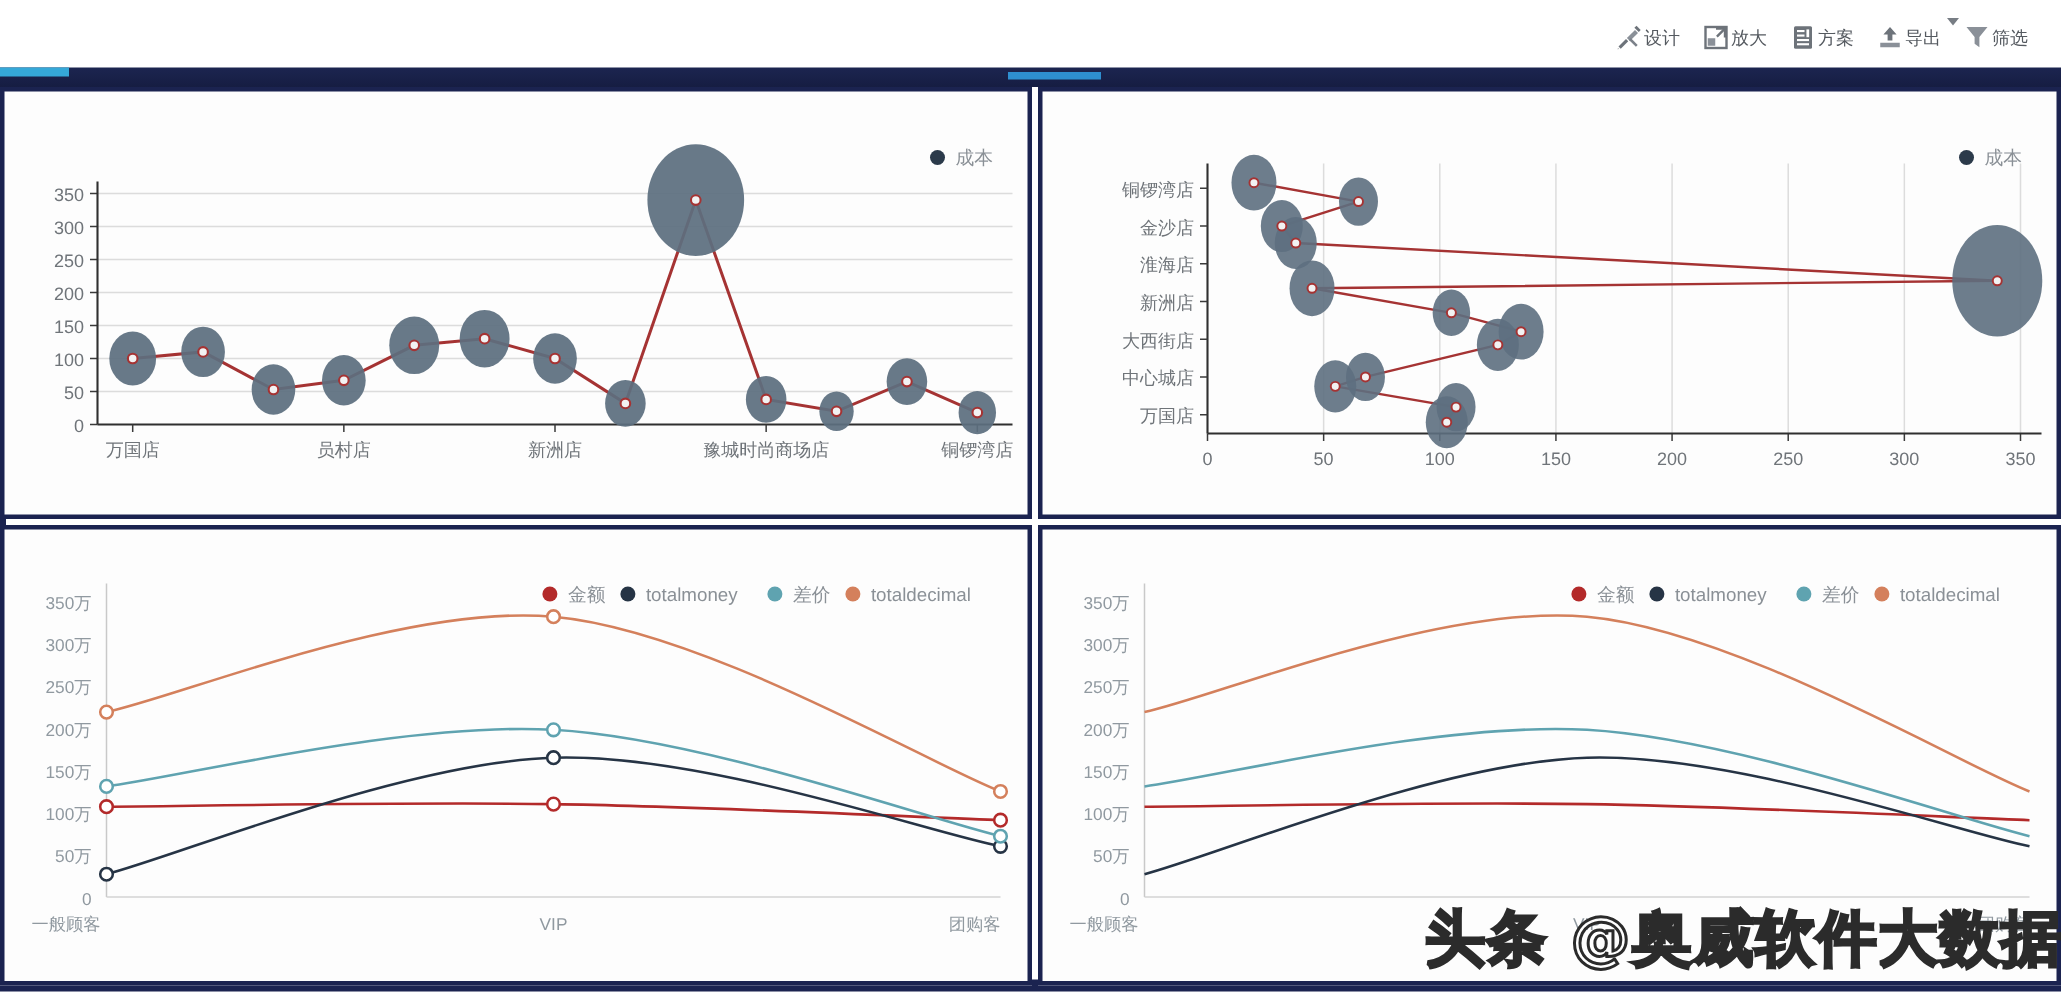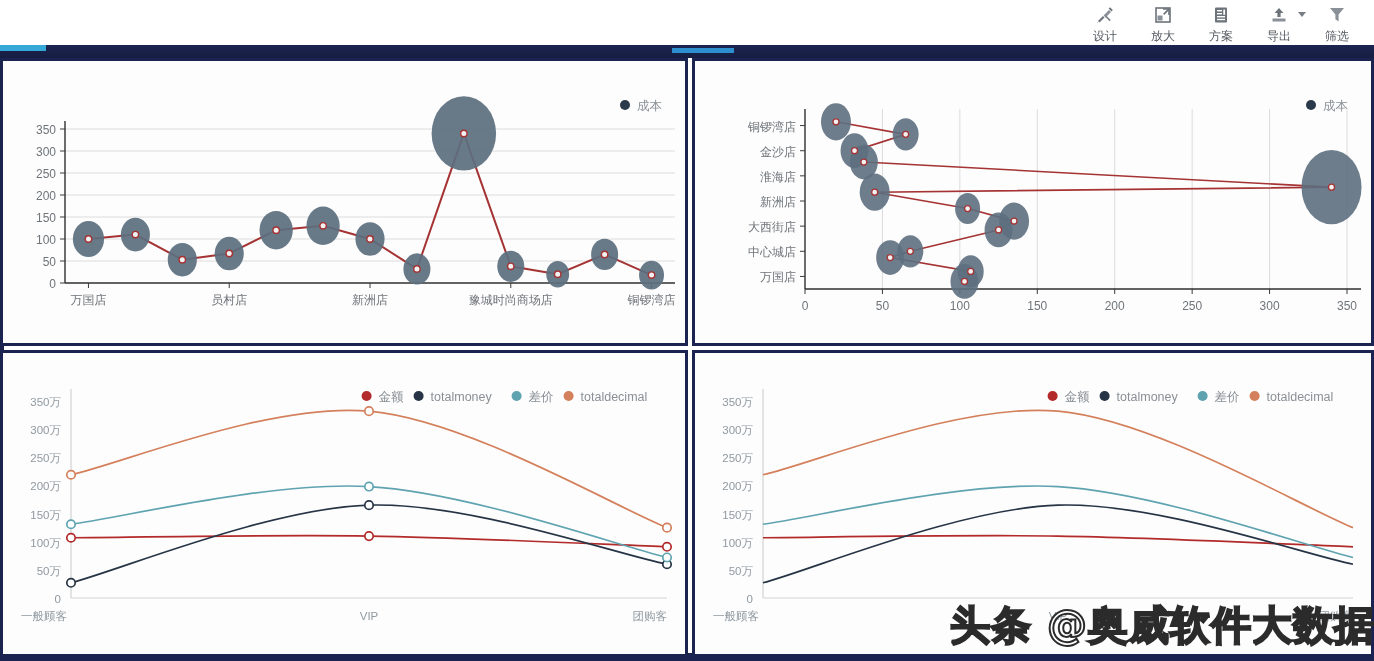--- a/index.html
+++ b/index.html
@@ -12,21 +12,21 @@
 
   
   #toolbar {
     position: absolute; left: 0; top: 0; width: 1374px; height: 45px;
     background: #ffffff;
     display: flex; justify-content: flex-end; align-items: flex-start;
     padding-right: 8px;
   }
   .tool-btn {
     width: 58px; height: 45px;
-    display: flex; flex-direction: column; align-items: center; justify-content: flex-start;
+    display: flex; flex-direction: row; align-items: center; justify-content: flex-start;
     padding-top: 4px;
     cursor: pointer; position: relative;
   }
   .tool-ico { height: 22px; display: flex; align-items: center; justify-content: center; }
   .tool-label {
     font-size: 12px; color: #555a60; margin-top: 2px;
     font-family: "Liberation Sans", "DejaVu Sans", sans-serif;
   }
   .caret {
     position: absolute; right: 2px; top: 12px;

